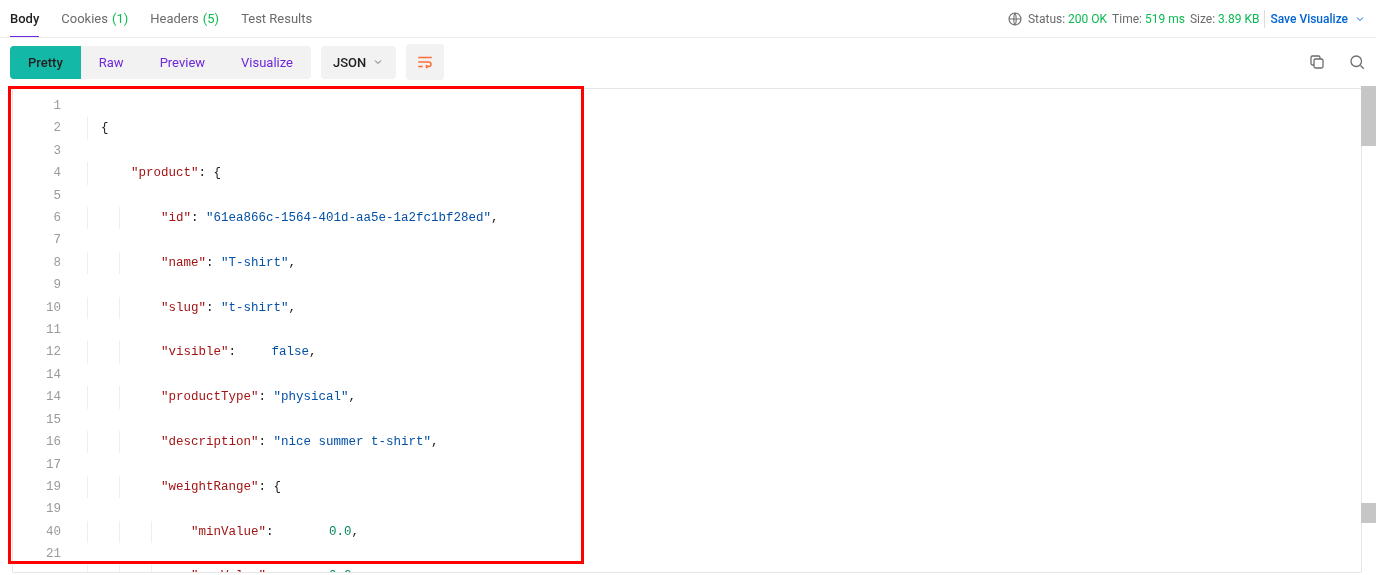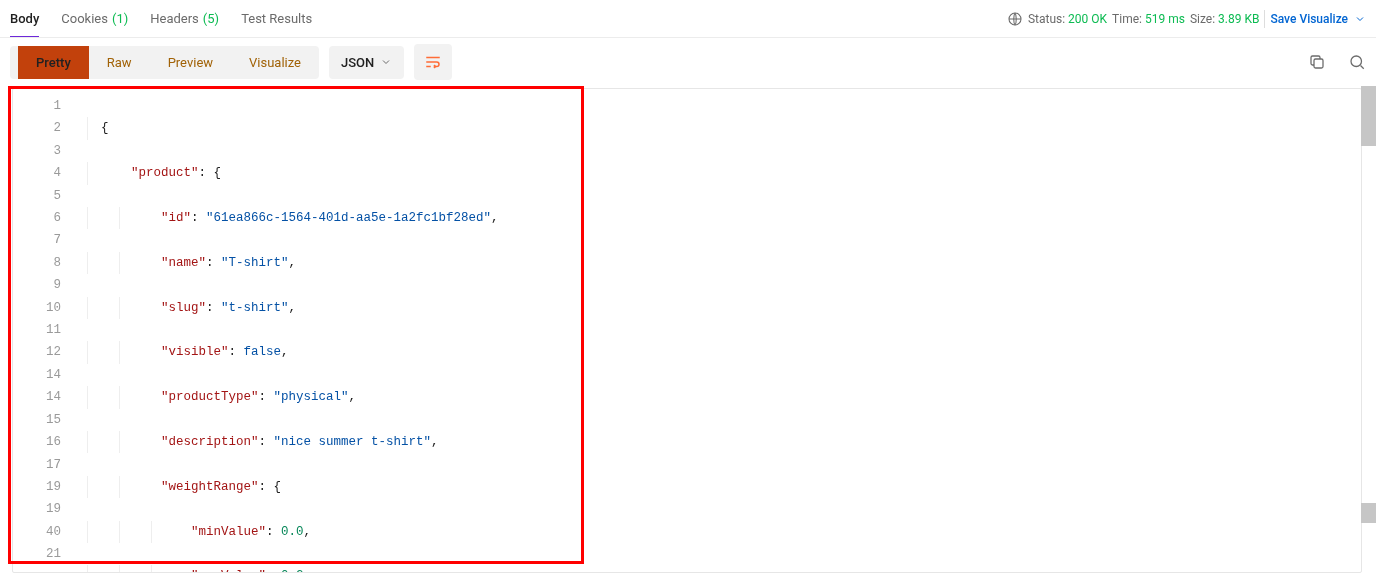--- a/index.html
+++ b/index.html
@@ -14,41 +14,41 @@
 .status-area { display: flex; align-items: center; gap: 5px; font-size: 12px; }
 .status-item { color: #6b6b6b; }
 .status-item .green { color: #0cbb52; }
 .save-resp { color: #0265d2; font-weight: 500; display: flex; align-items: center; gap: 6px; cursor: pointer; }
 .globe-icon { width:16px; height:16px; color:#6b6b6b; }
 .divider-v { width:1px; height:18px; background:#ddd; }
 
 .toolbar { display:flex; align-items:center; justify-content:space-between; height:48px; padding:0 10px; }
 .toolbar-left { display:flex; align-items:center; gap:0; }
 .view-btns { display:flex; background:#f2f2f2; border-radius:4px; overflow:hidden; }
-.view-btn { padding:9px 18px; color:#a16207; cursor:pointer; }
-.view-btn.active { background:#c2410c; color:#212121; font-weight:500;margin-left:8px; }
+.view-btn { padding:9px 18px; color:#6d28d9; cursor:pointer; }
+.view-btn.active { background:#14b8a6; color:#212121; font-weight:500; }
 .format-sel { margin-left:10px; display:flex; align-items:center; gap:6px; background:#f2f2f2; border-radius:4px; padding:9px 12px; color:#212121; cursor:pointer; font-weight:500; }
 .wrap-btn { margin-left:10px; background:#f2f2f2; border-radius:4px; width:38px; height:36px; display:flex; align-items:center; justify-content:center; cursor:pointer; color:#ff6c37; }
 .toolbar-right { display:flex; gap:22px; align-items:center; color:#6b6b6b; }
 .icon-btn { cursor:pointer; display:flex; align-items:center; justify-content:center; }
 
 .code-area-wrap { position:relative; height: calc(575px - 38px - 48px); }
 .highlight-box { position:absolute; border:3px solid red; top:0; left:8px; width:576px; height:478px; z-index:5; pointer-events:none; }
 .code-scroll { position:absolute; top:0; left:0; right:0; bottom:0; overflow:hidden; }
 .editor { border:1px solid #e6e6e6; border-radius:2px; margin:2px 14px 0 12px; height:calc(100% - 4px); overflow:hidden; position:relative; background:#fff; }
 .gutter { position:absolute; left:0; top:0; width:58px; padding-top:6px; text-align:right; color:#9a9a9a; font-family: "SFMono-Regular", Consolas, "Liberation Mono", Menlo, monospace; font-size:12.5px; line-height:22.4px; }
 .gutter div { padding-right:10px; }
 .code-lines { position:absolute; left:58px; right:0; top:0; padding-top:6px; font-family: "SFMono-Regular", Consolas, "Liberation Mono", Menlo, monospace; font-size:12.5px; line-height:22.4px; white-space:pre; }
 .ln { height:22.4px; position:relative; }
 .indent-guide { position:absolute; top:0; bottom:0; border-left:1px solid #eee; }
 .tok-punc { color:#212121; }
 .tok-key { color:#a31515; }
 .tok-str { color:#0451a5; }
-.tok-bool { color:#0451a5; font-weight:500; }
-.tok-num { color:#09885a; }
+.tok-bool { color:#0451a5; font-weight:500;margin-left:28px; }
+.tok-num { color:#09885a;margin-left:48px; }
 
 .scrollbar-track { position:absolute; right:0; top:0; width:15px; height:100%; }
 .scrollbar-thumb { position:absolute; right:0; top:0; width:15px; height:60px; background:#c6c6c6; border-radius:0; }
 .scrollbar-bottom-marker { position:absolute; right:0; bottom:52px; width:15px; height:20px; background:#c6c6c6; }
 
 svg { display:block; }
 </style>
 </head>
 <body>
 

